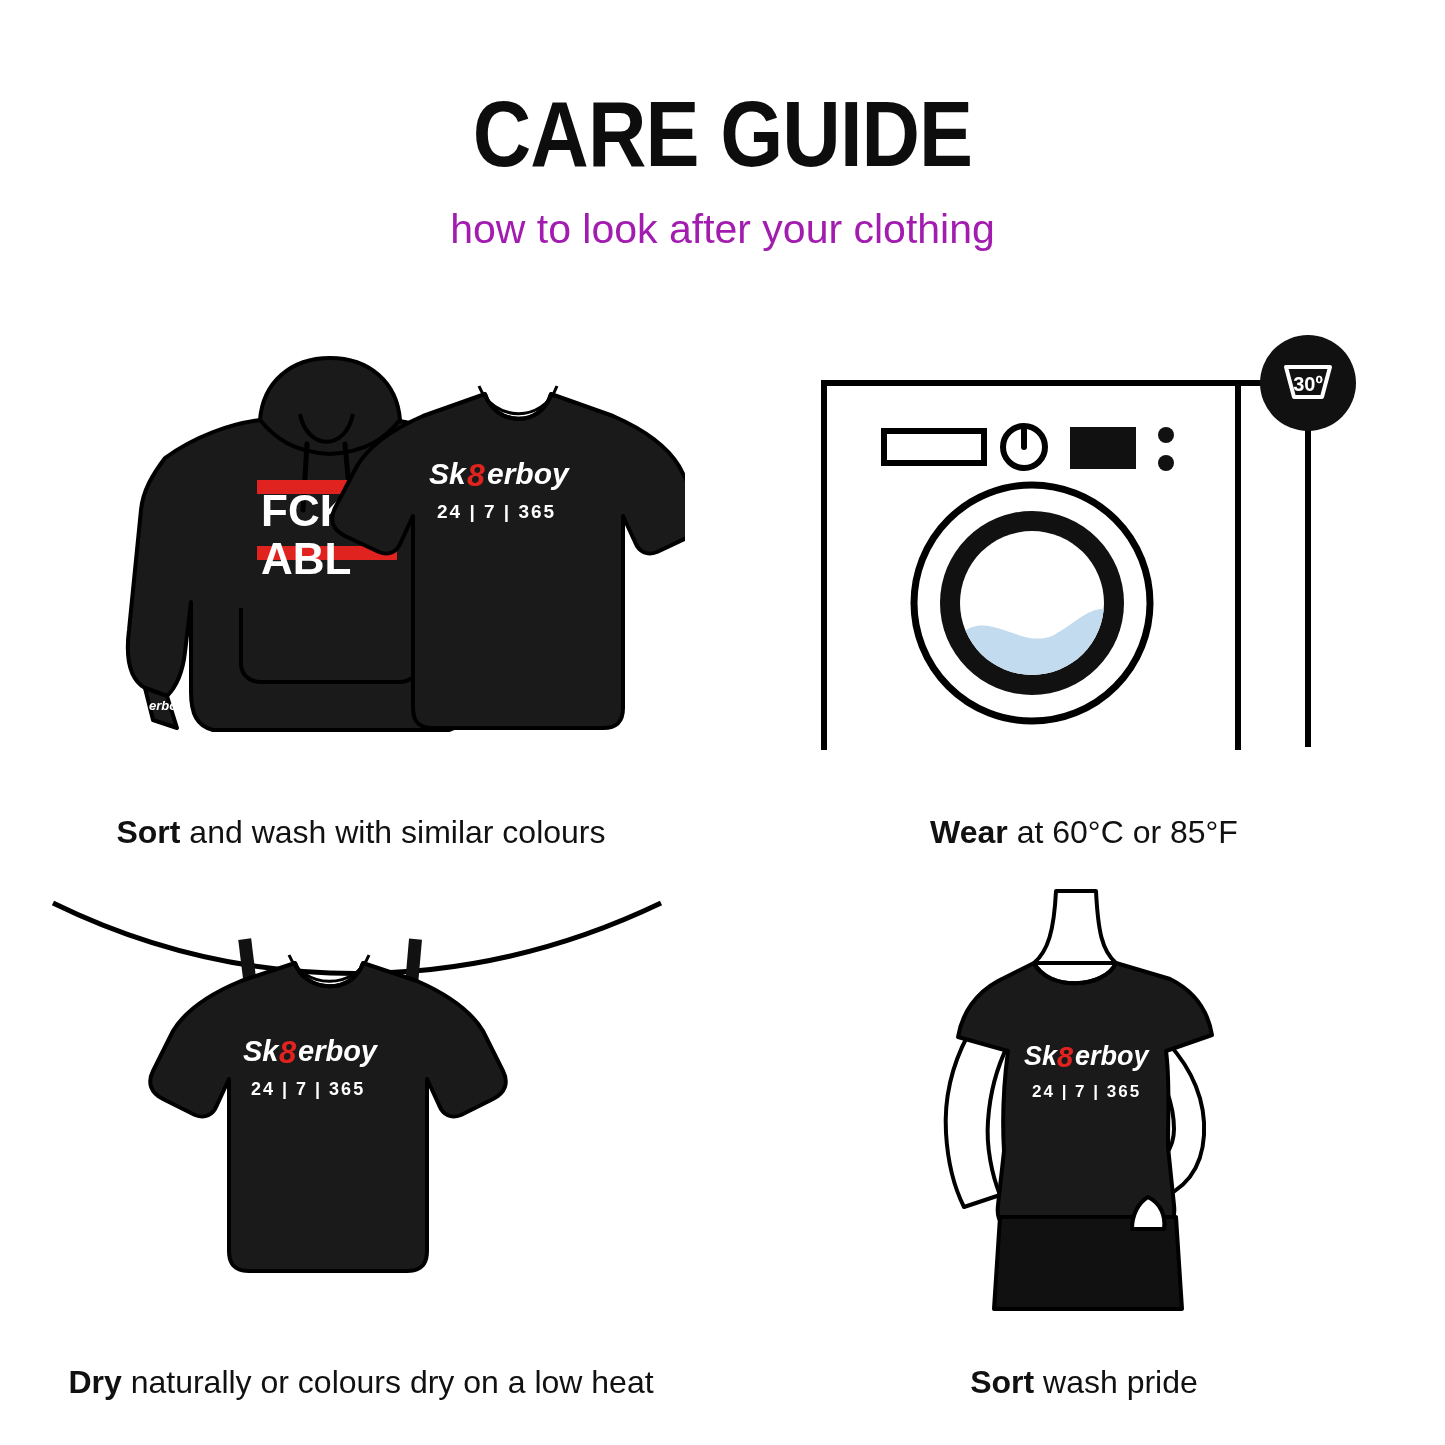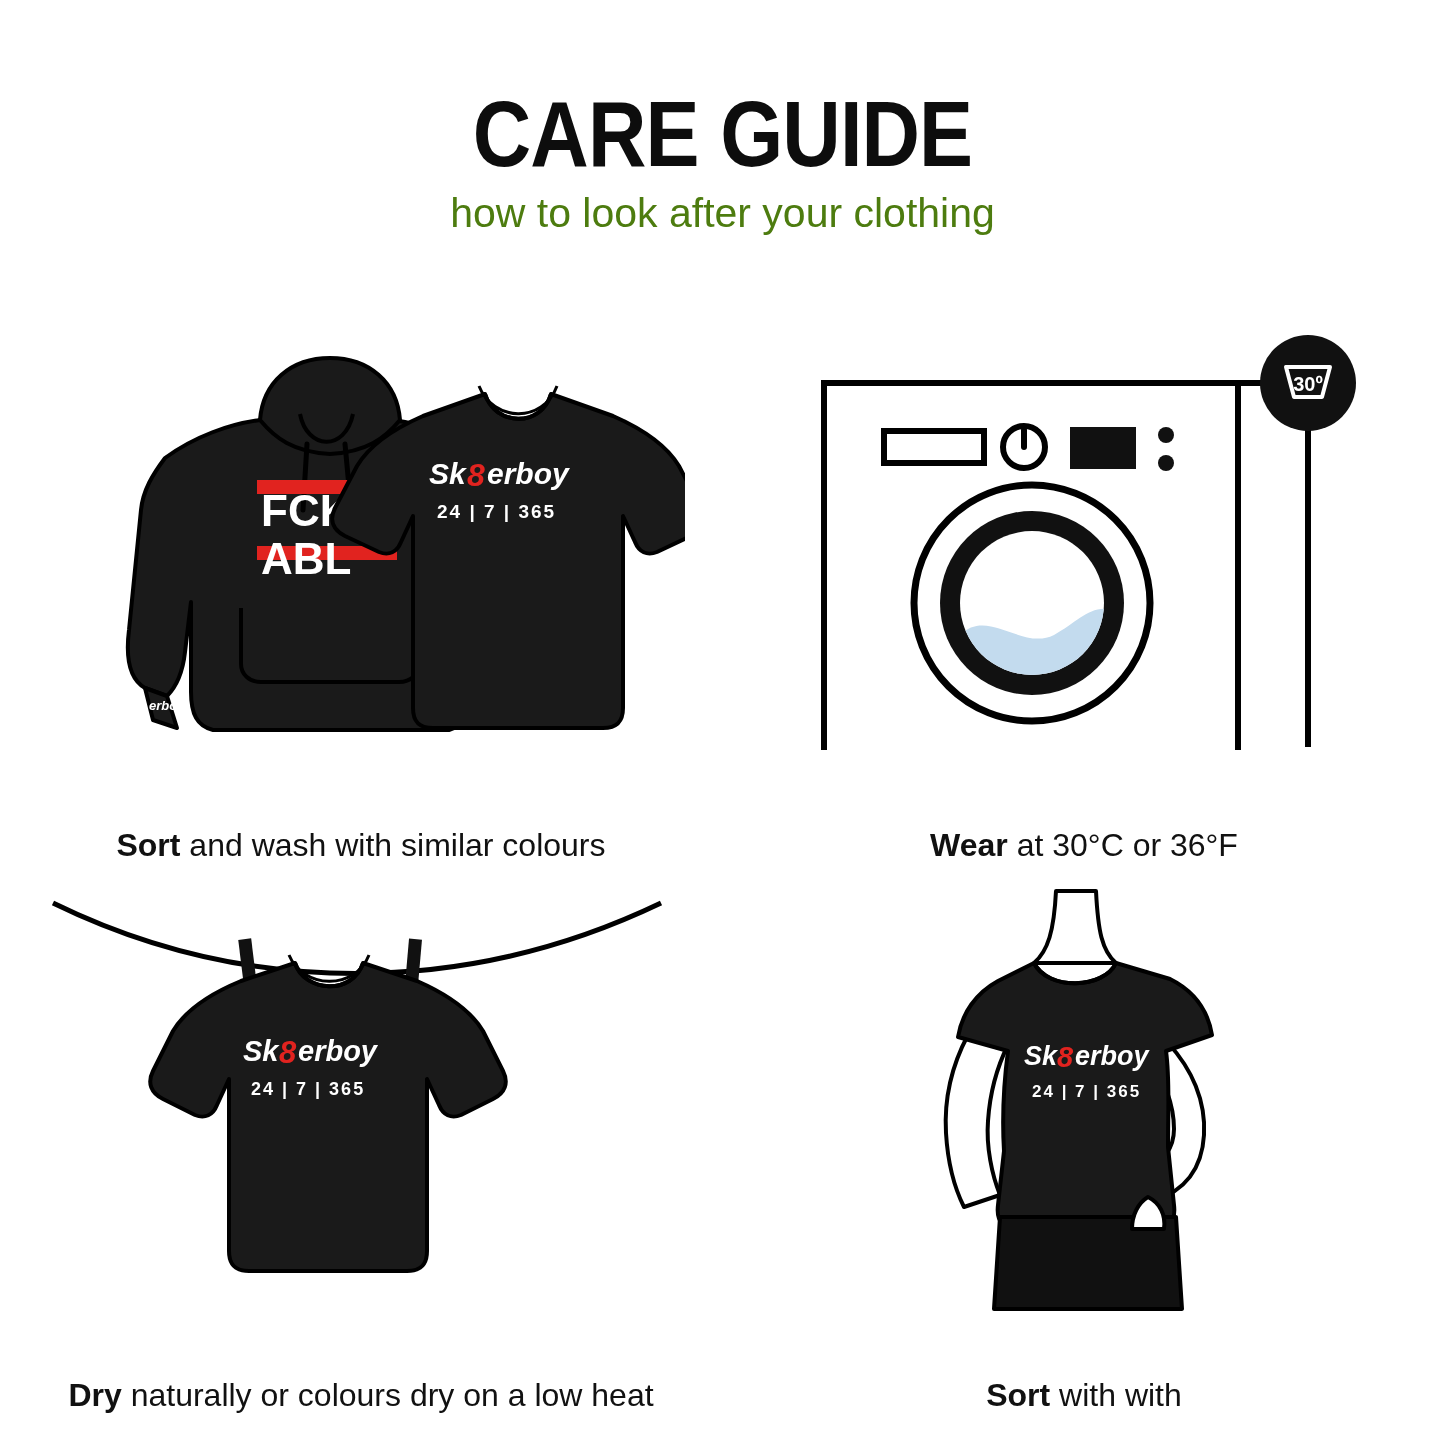--- a/index.html
+++ b/index.html
@@ -33,22 +33,22 @@
     font-size: 92px;
     letter-spacing: -1px;
     line-height: 1;
     margin: 0;
     transform: scaleX(0.88);
     color: #0d0d0d;
   }
   .subtitle {
     font-size: 41px;
     font-weight: 400;
-    margin: 10px 0 0 0;
-    color: #4d7c0f;
+    margin: 26px 0 0 0;
+    color: #a21caf;
   }
 
   
   .grid {
     position: absolute;
     top: 330px;
     left: 0;
     width: 1445px;
     height: 1100px;
   }
@@ -68,21 +68,21 @@
     top: 0;
     width: 722px;
     height: 440px;
     display: flex;
     align-items: center;
     justify-content: center;
   }
   .caption {
     position: absolute;
     left: 0;
-    bottom: 16px;
+    bottom: 29px;
     width: 722px;
     text-align: center;
     font-size: 32px;
     color: #111111;
     line-height: 1.2;
   }
   .caption b { font-weight: bold; }
   .caption .rest { font-weight: 400; }
 
   svg { display: block; }
@@ -220,21 +220,21 @@
           <path d="M430 48 L 500 48 L 500 412" fill="none" stroke="#000000" stroke-width="6"></path>
 
           <g>
             <circle cx="500" cy="48" r="48" fill="#111111"></circle>
             <path d="M478 32 L 522 32 L 514 62 L 486 62 Z" fill="none" stroke="#ffffff" stroke-width="4" stroke-linejoin="round"></path>
             <text x="500" y="56" text-anchor="middle" font-family="Liberation Sans, sans-serif" font-size="20" font-weight="bold" fill="#ffffff">30º</text>
           </g>
         </svg>
       </div>
       <div class="caption">
-        <b>Wear</b><span class="rest"> at 30°C or 36°F</span>
+        <b>Wear</b><span class="rest"> at 60°C or 85°F</span>
       </div>
     </div>
 
     <div class="cell cell-3">
       <div class="art">
         <svg width="640" height="430" viewBox="0 0 640 430">
 
           <path d="M8 18 C 200 112, 420 112, 616 18" fill="none" stroke="#000000" stroke-width="5"></path>
 
           <rect x="196" y="54" width="13" height="46" fill="#111111" transform="rotate(-7 202 77)"></rect>
@@ -311,18 +311,18 @@
 
           <g>
             <text x="176" y="180" font-family="Liberation Sans, sans-serif" font-size="27" font-weight="bold" font-style="italic" fill="#ffffff">Sk</text>
             <text x="209" y="182" font-family="Liberation Sans, sans-serif" font-size="29" font-weight="bold" font-style="italic" fill="#e1231f">8</text>
             <text x="227" y="180" font-family="Liberation Sans, sans-serif" font-size="27" font-weight="bold" font-style="italic" fill="#ffffff">erboy</text>
             <text x="184" y="212" font-family="Liberation Sans, sans-serif" font-size="17" font-weight="bold" letter-spacing="2" fill="#ffffff">24 | 7 | 365</text>
           </g>
         </svg>
       </div>
       <div class="caption">
-        <b>Sort</b><span class="rest"> with with</span>
+        <b>Sort</b><span class="rest"> wash pride</span>
       </div>
     </div>
 
   </div>
 </div>
 
 </body></html>

